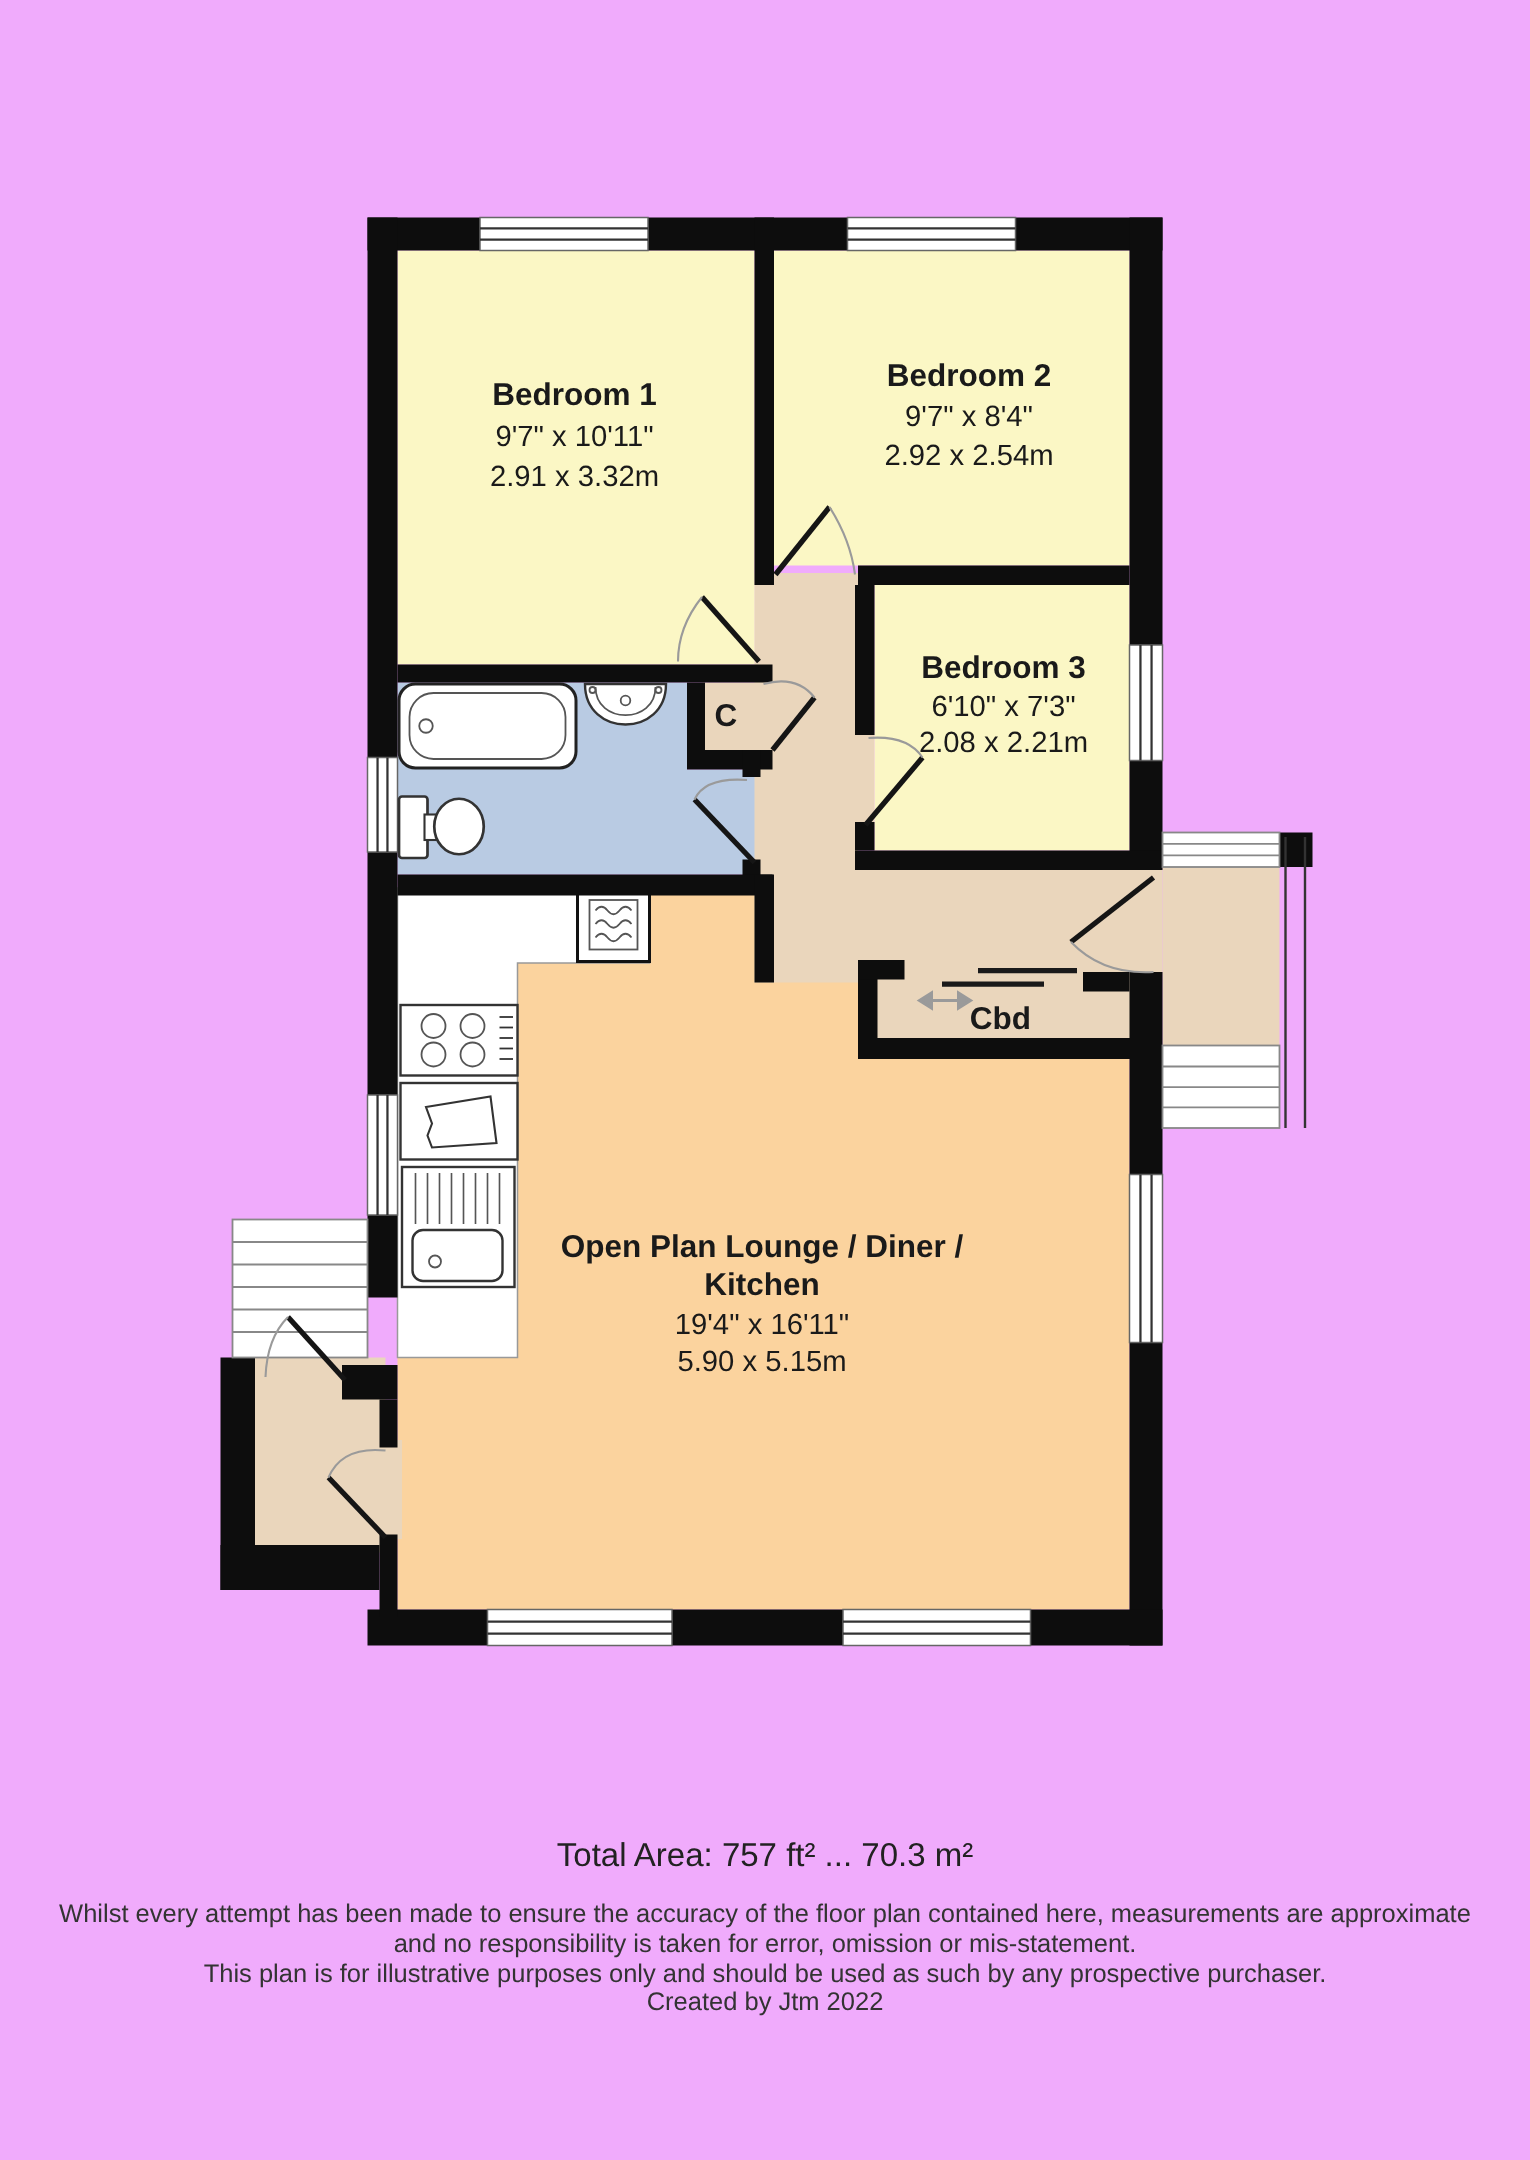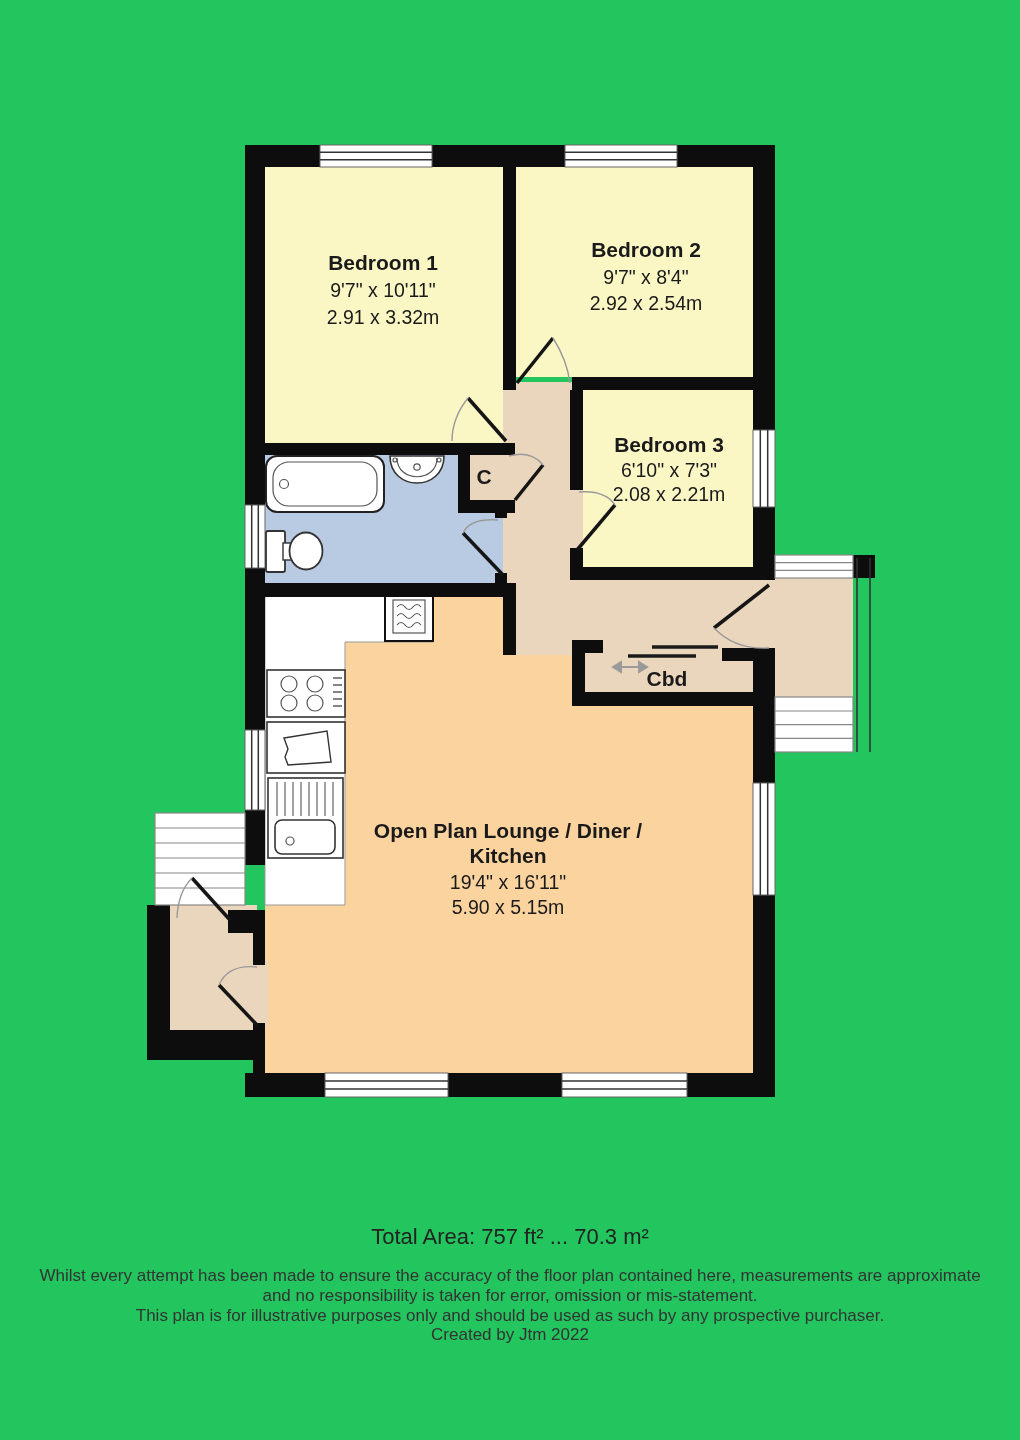--- a/index.html
+++ b/index.html
@@ -1,16 +1,16 @@
 <!DOCTYPE html>
 <html><head>
 <meta charset="utf-8">
 <style>
   html,body{margin:0;padding:0;background:#ffffff;}
-  .page{position:relative;width:1020px;height:1440px;background:#22c55e;overflow:hidden;}
+  .page{position:relative;width:1020px;height:1440px;background:#f0abfc;overflow:hidden;}
   svg{display:block;}
   .wall{fill:#0d0d0d;}
   .win{fill:#ffffff;stroke:#666;stroke-width:1;}
   .winline{stroke:#333;stroke-width:1.5;fill:none;}
   .fixthin{fill:none;stroke:#555;stroke-width:1.2;}
   .door{stroke:#151515;stroke-width:3.5;fill:none;}
   .arc{fill:none;stroke:#9a9a9a;stroke-width:1.4;}
   .counter{fill:#ffffff;stroke:#999;stroke-width:1;}
   .steps{fill:#ffffff;stroke:#888;stroke-width:1.2;}
   .stepline{stroke:#888;stroke-width:1.2;}

